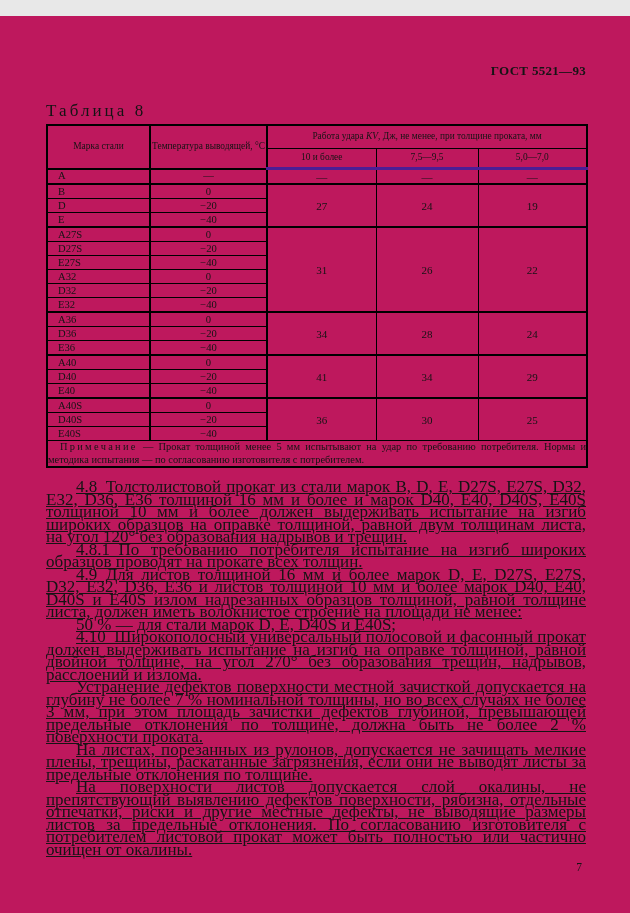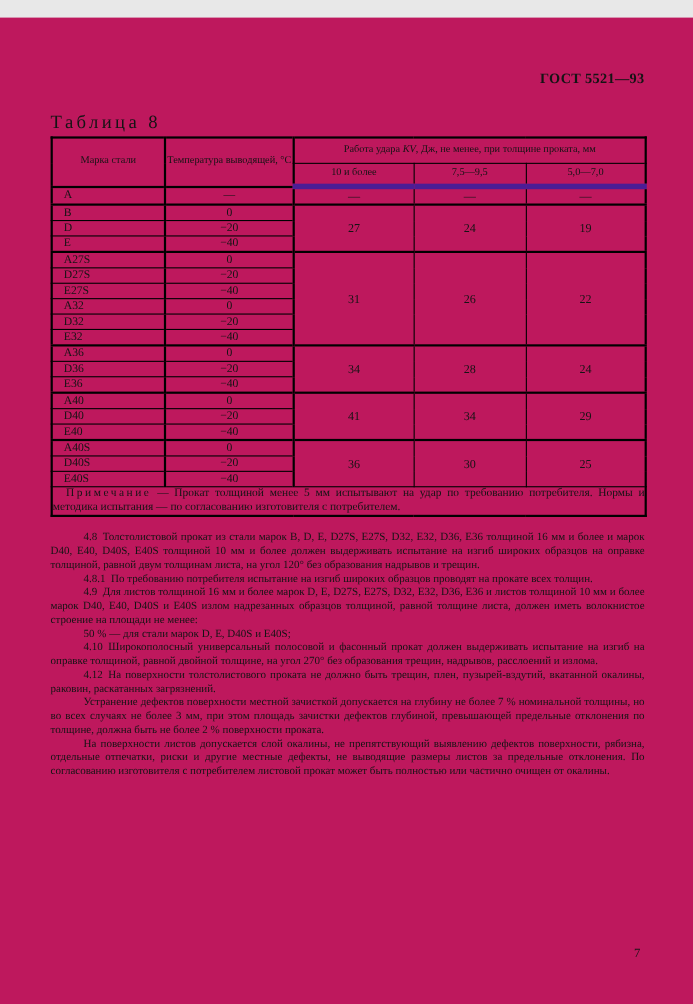--- a/index.html
+++ b/index.html
@@ -44,21 +44,21 @@
   col.c4 { width: 102px; }
   col.c5 { width: 109px; }
   thead th {
     font-size: 9.4px;
     text-align: center;
     vertical-align: middle;
     padding: 2px 2px;
     line-height: 1.25;
   }
   thead tr.head-top th { height: 22px; }
-  thead tr.subhead th { height: 18px; border-bottom: 5px solid #4c1d95; }
+  thead tr.subhead th { height: 18px; border-bottom: 3px solid #4c1d95; }
   th.span-rows { border-bottom: 3px solid #000; white-space: nowrap; }
   .vthick { border-right: 2px solid #000 !important; text-align: center; }
   tbody td {
     font-size: 10.6px;
     height: 13px;
     line-height: 12px;
     vertical-align: middle;
   }
   tbody td.grade { text-align: left; padding-left: 10px; }
   tbody td.temp { text-align: center; }
@@ -69,23 +69,24 @@
     font-size: 10.4px;
     line-height: 12.6px;
     padding: 3px 6px 5px 6px;
     text-align: justify;
     text-indent: 12px;
   }
   .note-label { letter-spacing: 0.22em; }
   .body-text {
     margin-top: 13px;
     width: 540px;
-    font-size: 10px;
+    font-size: 17px;
     line-height: 12.5px;
     text-align: justify;
+    text-decoration: underline;
   }
   .body-text p {
     margin: 0;
     text-indent: 30px;
   }
   .page-number {
     position: absolute;
     right: 48px;
     bottom: 56px;
     font-size: 11.5px;
@@ -223,20 +224,20 @@
       </tr>
     </tfoot>
   </table>
 
   <div class="body-text" id="paragraphs">
       <p>4.8 Толстолистовой прокат из стали марок B, D, E, D27S, E27S, D32, E32, D36, E36 толщиной 16 мм и более и марок D40, E40, D40S, E40S толщиной 10 мм и более должен выдерживать испытание на изгиб широких образцов на оправке толщиной, равной двум толщинам листа, на угол 120° без образования надрывов и трещин.</p>
       <p>4.8.1 По требованию потребителя испытание на изгиб широких образцов проводят на прокате всех толщин.</p>
       <p>4.9 Для листов толщиной 16 мм и более марок D, E, D27S, E27S, D32, E32, D36, E36 и листов толщиной 10 мм и более марок D40, E40, D40S и E40S излом надрезанных образцов толщиной, равной толщине листа, должен иметь волокнистое строение на площади не менее:</p>
       <p>50 % — для стали марок D, E, D40S и E40S;</p>
       <p>4.10 Широкополосный универсальный полосовой и фасонный прокат должен выдерживать испытание на изгиб на оправке толщиной, равной двойной толщине, на угол 270° без образования трещин, надрывов, расслоений и излома.</p>
-      <p>4.12 На поверхности толстолистового проката не должно быть трещин, плен, пузырей-вздутий, вкатанной окалины, раковин, раскатанных загрязнений.</p>
       <p>Устранение дефектов поверхности местной зачисткой допускается на глубину не более 7 % номинальной толщины, но во всех случаях не более 3 мм, при этом площадь зачистки дефектов глубиной, превышающей предельные отклонения по толщине, должна быть не более 2 % поверхности проката.</p>
+      <p>На листах, порезанных из рулонов, допускается не зачищать мелкие плены, трещины, раскатанные загрязнения, если они не выводят листы за предельные отклонения по толщине.</p>
       <p>На поверхности листов допускается слой окалины, не препятствующий выявлению дефектов поверхности, рябизна, отдельные отпечатки, риски и другие местные дефекты, не выводящие размеры листов за предельные отклонения. По согласованию изготовителя с потребителем листовой прокат может быть полностью или частично очищен от окалины.</p>
     </div>
 
   <div class="page-number">7</div>
 
 </div>
 
 </body></html>

